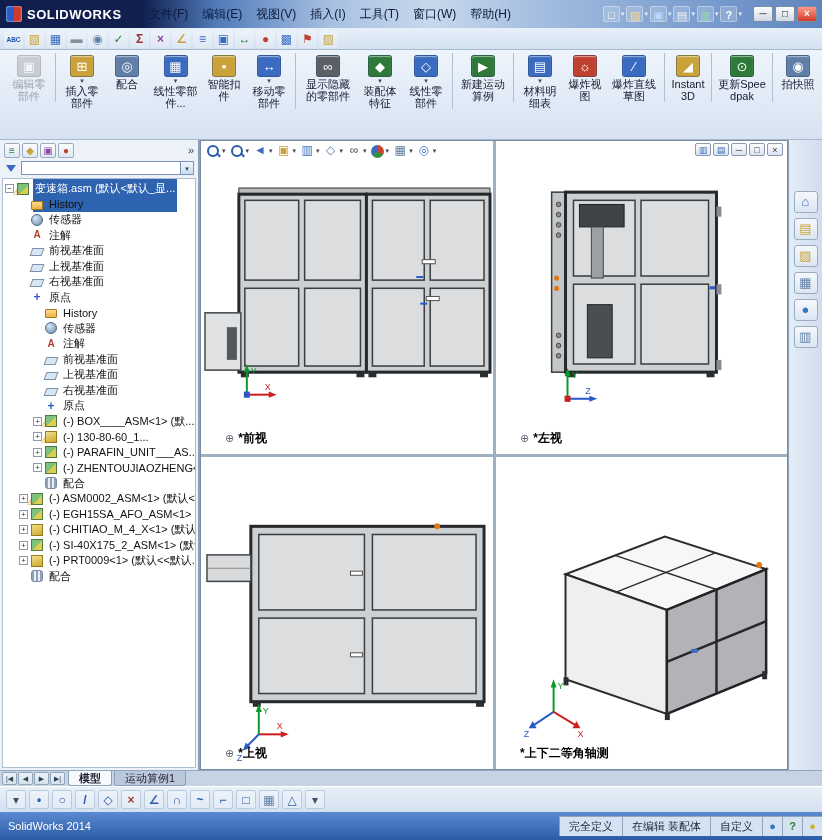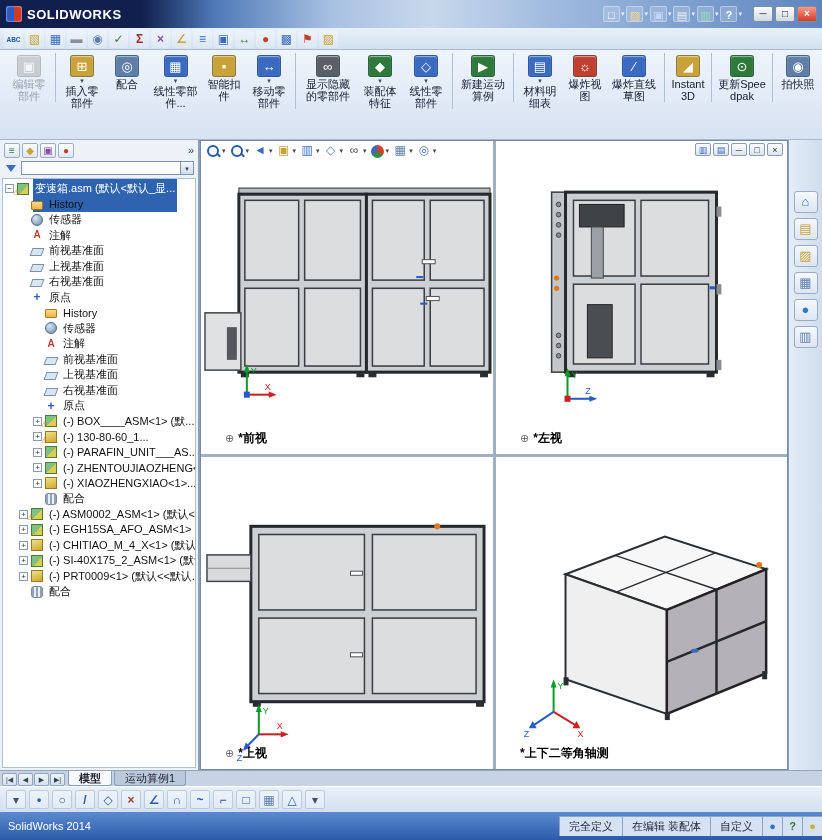--- a/index.html
+++ b/index.html
@@ -116,21 +116,21 @@
   .gwin{position:absolute;right:4px;top:2px;display:flex;gap:2px}
   .gwbtn{width:16px;height:13px;font-size:9px;line-height:12px;text-align:center;
     background:linear-gradient(#fdfdfd,#dbe4ef);border:1px solid #8a9ab0;border-radius:2px}
 
   
   .taskpane{width:34px;flex:none;background:linear-gradient(90deg,#e4edf7,#cfdded);border-left:1px solid #8aa0b8;padding-top:46px}
   .tpbtn{width:24px;height:22px;margin:5px auto;background:linear-gradient(#f4f8fc,#dce6f2);
     border:1px solid #9cacc0;border-radius:3px;font-size:13px;line-height:20px;text-align:center}
 
   
-  .bottomtabs{height:16px;flex:none;display:flex;align-items:flex-end;background:#c6d3e4;border-top:1px solid #93a6bd;padding-left:2px}
+  .bottomtabs{height:16px;flex:none;display:flex;align-items:center;background:#c6d3e4;border-top:1px solid #93a6bd;padding-left:2px}
   .navbtn{min-width:15px;height:13px;font-size:7px;line-height:12px;text-align:center;color:#345;margin-right:1px;
     background:linear-gradient(#eef3f9,#d4e0ee);border:1px solid #93a6bd;border-radius:2px;padding:0 1px}
   .btab{padding:0 10px;font-size:11px;line-height:14px;border:1px solid #8aa0b8;border-top:none;margin-left:2px;color:#223;
     background:#b9c8da;border-radius:0 0 3px 3px}
   .btab.active{background:#f6f9fd;font-weight:bold}
 
   
   .sketchbar{height:26px;flex:none;display:flex;align-items:center;gap:3px;padding-left:6px;
     background:linear-gradient(#e8f0f9,#d2e0f0);border-top:1px solid #fff}
   .ski{width:20px;height:19px;text-align:center;line-height:18px;font-size:12px;font-weight:bold;
@@ -148,20 +148,30 @@
 </head>
 <body>
 
 <div class="app">
 
   <div class="titlebar">
     <div class="logo">
       <span class="logomark"></span>
       <span class="logotext">SOLIDWORKS</span>
     </div>
+    <div class="menus">
+
+    <span class="menu">文件(F)</span>
+        <span class="menu">编辑(E)</span>
+        <span class="menu">视图(V)</span>
+        <span class="menu">插入(I)</span>
+        <span class="menu">工具(T)</span>
+        <span class="menu">窗口(W)</span>
+        <span class="menu">帮助(H)</span>
+      </div>
     <div class="quickbar">
 
         <span class="qitem">
           <span class="qicon" style="color: rgb(255, 255, 255);">□</span>
           <span class="qcaret on">▾</span>
         </span>
 
         <span class="qitem">
           <span class="qicon" style="color: rgb(255, 217, 138);">▨</span>
           <span class="qcaret on">▾</span>
@@ -481,27 +491,20 @@
           </div>
 
           <div class="trow lv2">
             <span class="expbox plus"></span>
             <span class="ticon assembly-icon">
               
             </span>
             <span class="tlabel">(-) ZHENTOUJIAOZHENG&lt;...</span>
           </div>
 
-          <div class="trow lv2">
-            <span class="expbox plus"></span>
-            <span class="ticon part-icon">
-              
-            </span>
-            <span class="tlabel">(-) XIAOZHENGXIAO&lt;1&gt;...</span>
-          </div>
 
           <div class="trow lv2">
             <span class="expbox none"></span>
             <span class="ticon mates-icon">
               
             </span>
             <span class="tlabel">配合</span>
           </div>
 
           <div class="trow lv1">

